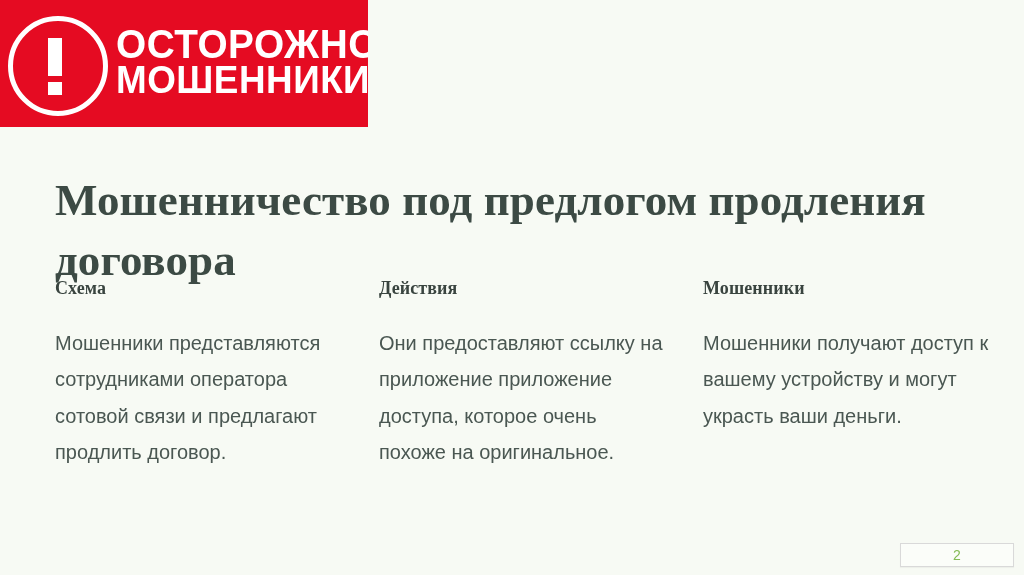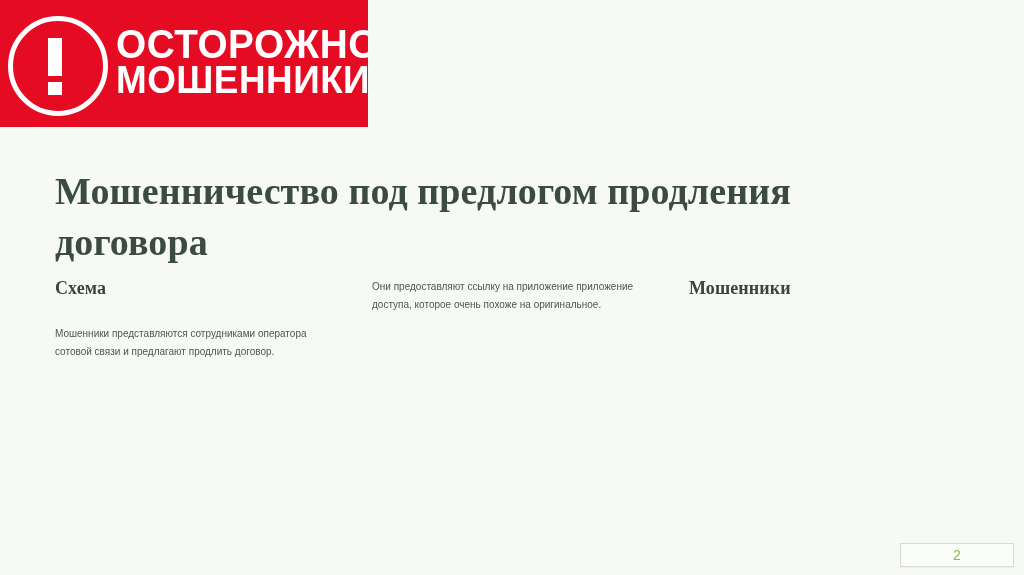--- a/index.html
+++ b/index.html
@@ -94,53 +94,53 @@
   }
 
   
   .slide-title {
     position: absolute;
     left: 55px;
     top: 141px;
     width: 880px;
     font-family: "Liberation Serif", "DejaVu Serif", serif;
     font-weight: 700;
-    font-size: 38px;
+    font-size: 45px;
     line-height: 1.33;
     color: #3c4a44;
     letter-spacing: 0.1px;
   }
 
   
   .columns {
     position: absolute;
     left: 55px;
     top: 278px;
     width: 925px;
     display: flex;
-    gap: 0;
+    gap: 7px;
   }
   .column {
     width: 317px;
     flex: 0 0 317px;
     box-sizing: border-box;
     padding-right: 30px;
   }
   .column-heading {
     font-family: "Liberation Serif", "DejaVu Serif", serif;
     font-weight: 700;
     font-size: 18px;
     color: #39443f;
     margin: 0 0 26px 0;
     letter-spacing: 0.1px;
   }
   .column-body {
     font-family: "Liberation Sans", sans-serif;
     font-weight: 400;
-    font-size: 10px;
+    font-size: 20px;
     line-height: 1.82;
     color: #4a5752;
     margin: 0;
   }
 
   
   .page-number-box {
     position: absolute;
     left: 900px;
     top: 543px;
@@ -181,25 +181,27 @@
   <h1 class="slide-title">Мошенничество под предлогом продления договора</h1>
 
   <div class="columns">
 
     <div class="column">
       <div class="column-heading">Схема</div>
       <p class="column-body">Мошенники представляются сотрудниками оператора сотовой связи и предлагают продлить договор.</p>
     </div>
 
     <div class="column">
+      <div class="column-heading">Действия</div>
       <p class="column-body">Они предоставляют ссылку на приложение приложение доступа, которое очень похоже на оригинальное.</p>
     </div>
 
     <div class="column">
       <div class="column-heading">Мошенники</div>
+      <p class="column-body">Мошенники получают доступ к вашему устройству и могут украсть ваши деньги.</p>
     </div>
 
   </div>
 
   <div class="page-number-box">
     <span class="page-number">2</span>
   </div>
 
 </div>
 

